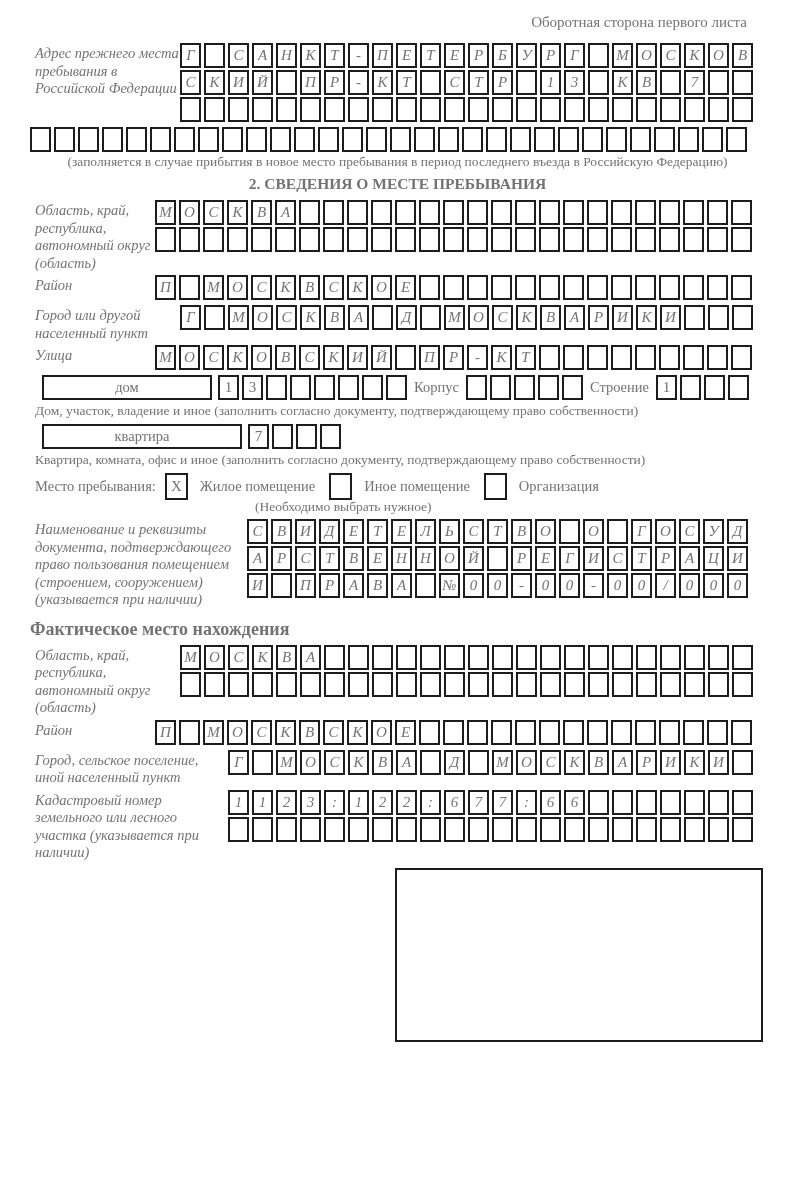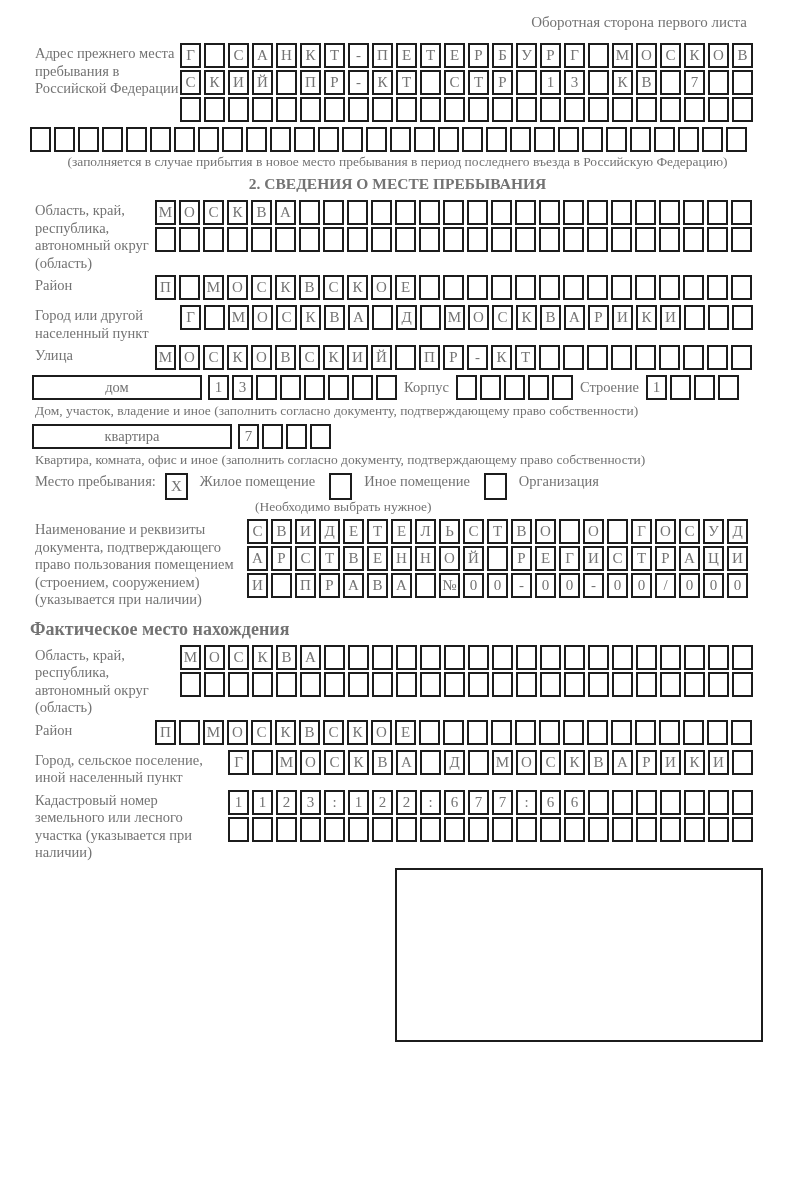--- a/index.html
+++ b/index.html
@@ -11,35 +11,35 @@
   }
   .hdr-right{text-align:right;font-size:15px;padding-right:18px;margin-bottom:12px;}
   
   .cbox{
     display:inline-flex;justify-content:center;align-items:center;
     width:17px;height:21px;border:2px solid #1c1c1c;margin-right:3px;
     font-size:15px;line-height:21px;flex:0 0 auto;background:#fff;
   }
   .boxrow{display:flex;height:25px;margin-bottom:2px;}
   .rows{display:flex;flex-direction:column;}
-  .group{display:flex;align-items:flex-start;margin-left:5px;margin-bottom:3px;}
+  .group{display:flex;align-items:flex-start;margin-left:5px;margin-bottom:3px;font-style:italic;}
   .flabel{font-size:14.5px;line-height:17.5px;flex:0 0 auto;padding-top:2px;}
   .w145{width:145px;} .w120{width:120px;} .w210{width:212px;} .w190{width:193px;}
   .fullrow{margin-left:0;}
   .note-center{text-align:center;font-size:13.5px;margin:1px 0 5px 0;}
   .sec-title{text-align:center;font-weight:bold;font-size:15.5px;margin:3px 0 7px 0;}
   .caption{font-size:13.5px;margin:0 0 5px 5px;}
   .lblbox{
     border:2px solid #1c1c1c;height:21px;display:inline-flex;
     justify-content:center;align-items:center;font-size:14.5px;flex:0 0 auto;
     margin-right:6px;background:#fff;
   }
-  .houserow{display:flex;align-items:center;margin-left:2px;margin-bottom:3px;height:25px;}
+  .houserow{display:flex;align-items:center;margin-left:12px;margin-bottom:3px;height:25px;}
   .inline-lbl{font-size:14.5px;margin:0 7px 0 4px;flex:0 0 auto;}
-  .checkrow{display:flex;margin-left:5px;margin-top:3px;height:26px;}
+  .checkrow{display:flex;align-items:center;margin-left:5px;margin-top:3px;height:26px;}
   .checkrow .opt-label{font-size:14.5px;margin:0 14px 0 9px;}
   .checkrow .lead{font-size:14.5px;margin-right:9px;}
   .choose-note{font-size:13.5px;margin:0 0 4px 225px;}
   .fact-title{text-align:left;font-weight:bold;font-size:18px;margin:10px 0 5px 0;}
   .fact-note{text-align:center;font-size:13.5px;line-height:18px;margin-bottom:4px;}
   .mark-wrap{margin-left:365px;width:370px;margin-top:6px;}
   .mark-box{width:364px;height:170px;border:2px solid #1c1c1c;background:#fff;}
   .mark-caption{font-size:14px;line-height:17.5px;text-align:center;margin-top:5px;}
 </style>
 </head>

